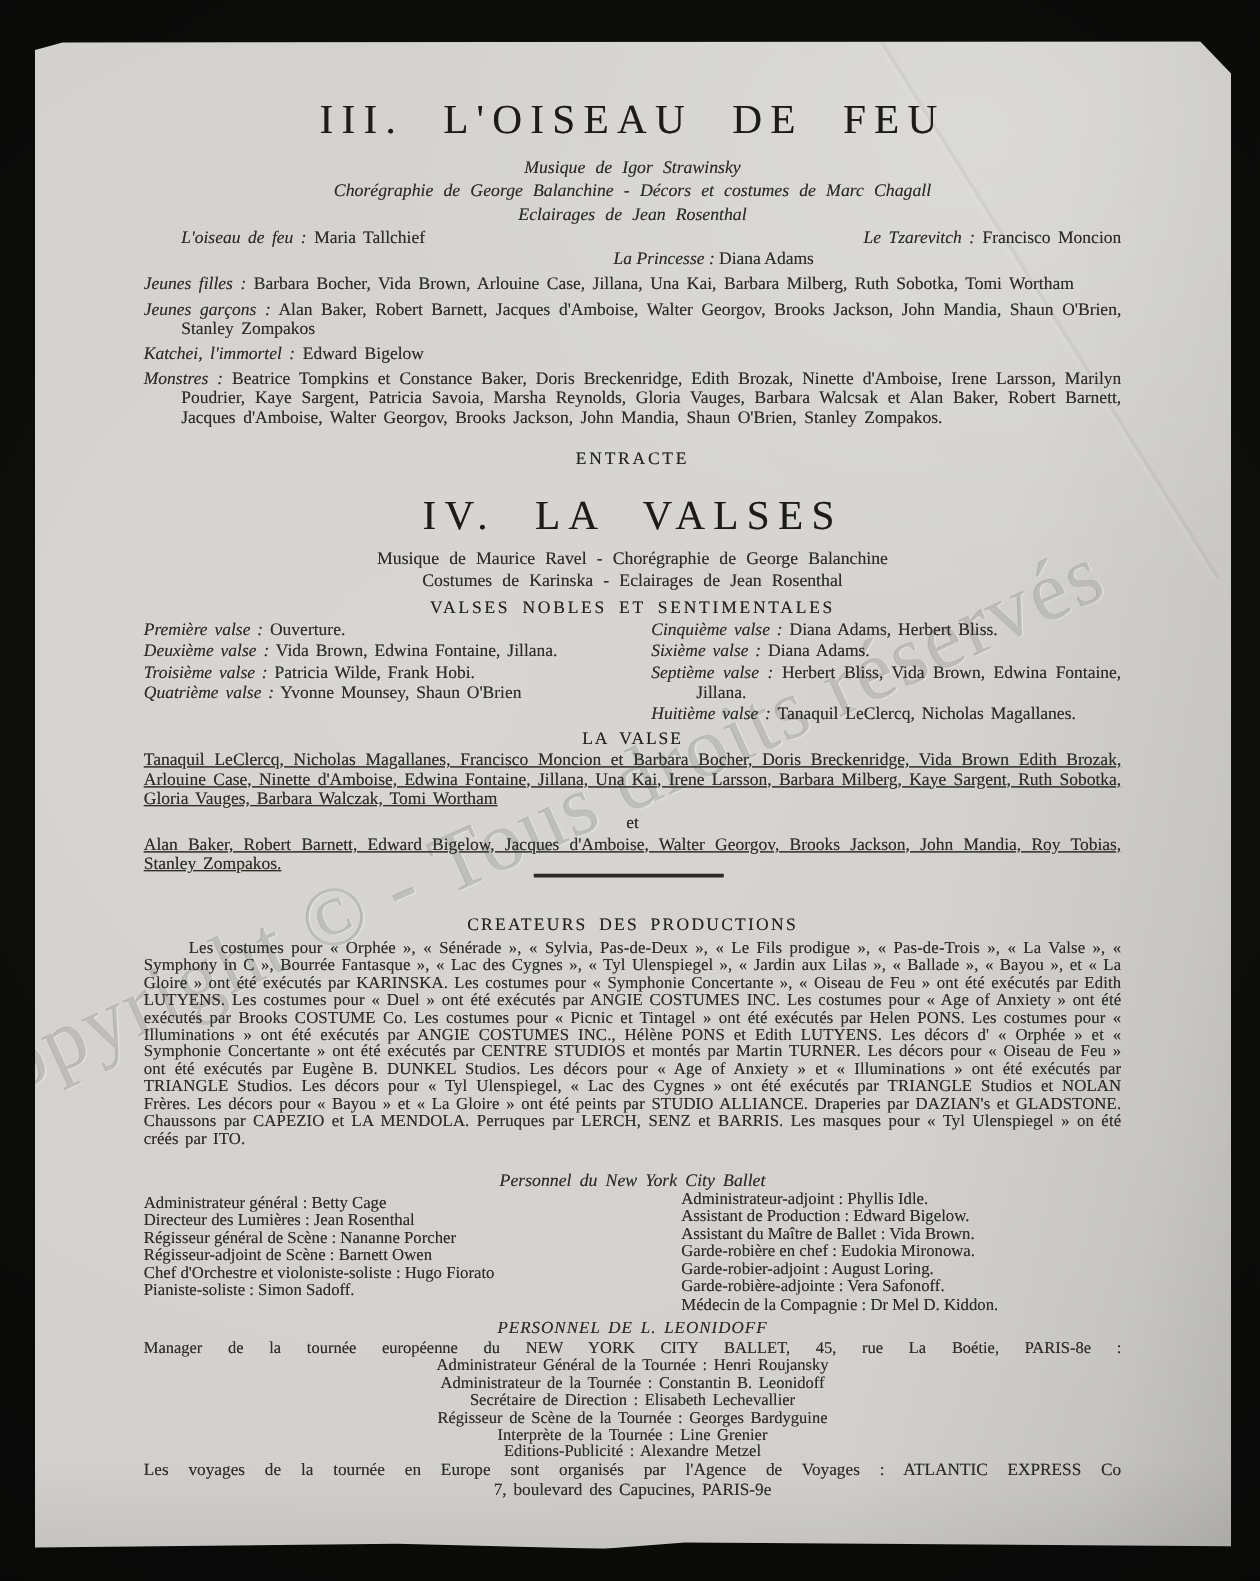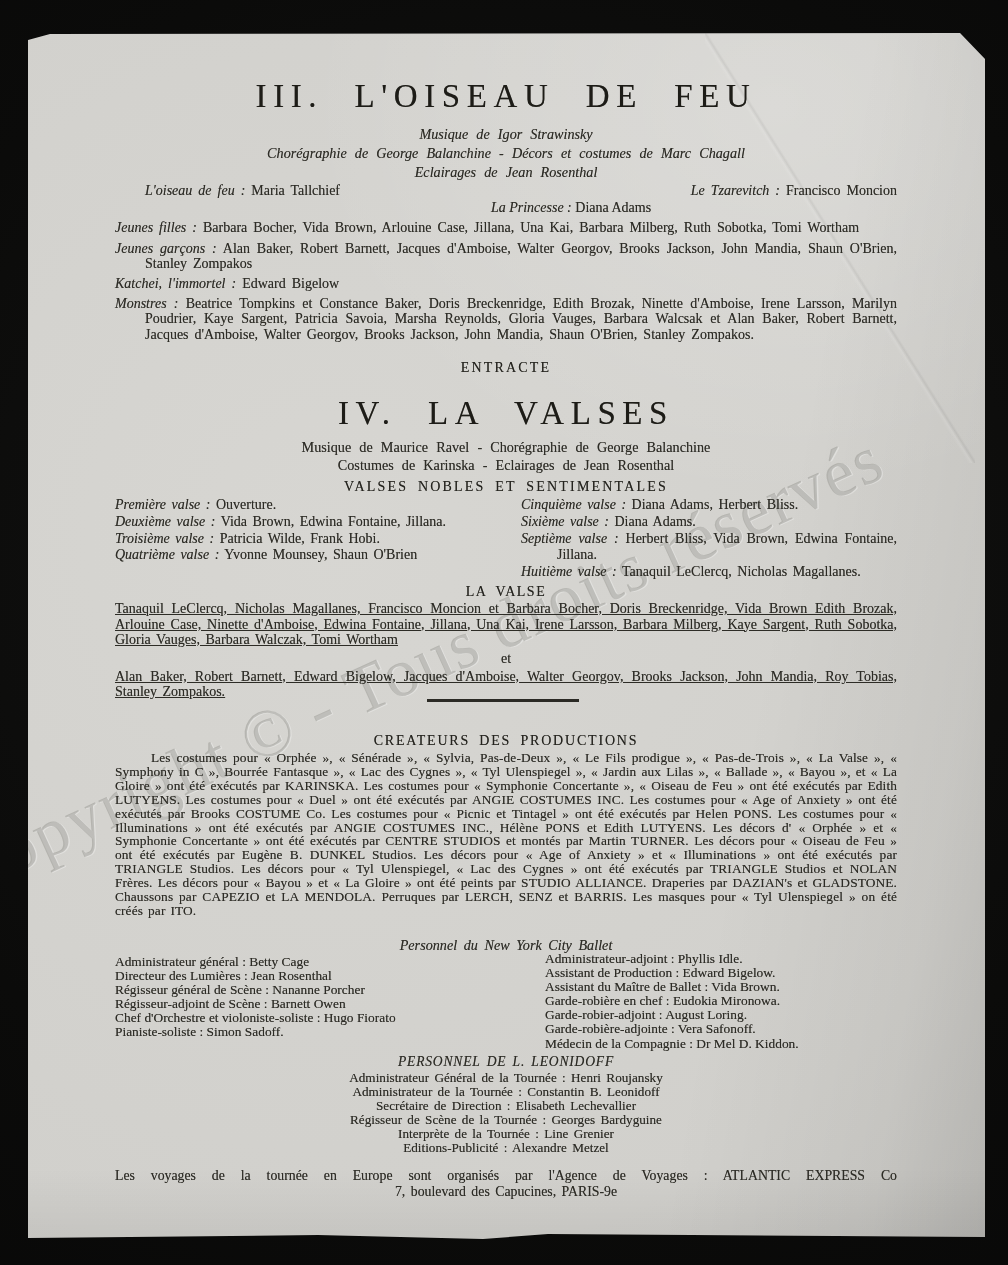--- a/index.html
+++ b/index.html
@@ -187,20 +187,21 @@
     <div>Assistant du Maître de Ballet : Vida Brown.</div>
     <div>Garde-robière en chef : Eudokia Mironowa.</div>
     <div>Garde-robier-adjoint : August Loring.</div>
     <div>Garde-robière-adjointe : Vera Safonoff.</div>
     <div>Médecin de la Compagnie : Dr Mel D. Kiddon.</div>
   </div>
 
   <div class="sec center ital" style="top:1021px;font-size:13.6px;letter-spacing:0.8px;word-spacing:2px;">PERSONNEL DE L. LEONIDOFF</div>
 
   <div class="sec leo-lines" style="top:1038px;">
+    <div class="leo-manager">Manager de la tournée européenne du NEW YORK CITY BALLET, 45, rue La Boétie, PARIS-8e :</div>
     <div>Administrateur Général de la Tournée : Henri Roujansky</div>
     <div>Administrateur de la Tournée : Constantin B. Leonidoff</div>
     <div>Secrétaire de Direction : Elisabeth Lechevallier</div>
     <div>Régisseur de Scène de la Tournée : Georges Bardyguine</div>
     <div>Interprète de la Tournée : Line Grenier</div>
     <div>Editions-Publicité : Alexandre Metzel</div>
   </div>
 
   <div class="sec" style="top:1135px;">
     <div class="foot1">Les voyages de la tournée en Europe sont organisés par l'Agence de Voyages : ATLANTIC EXPRESS Co</div>

